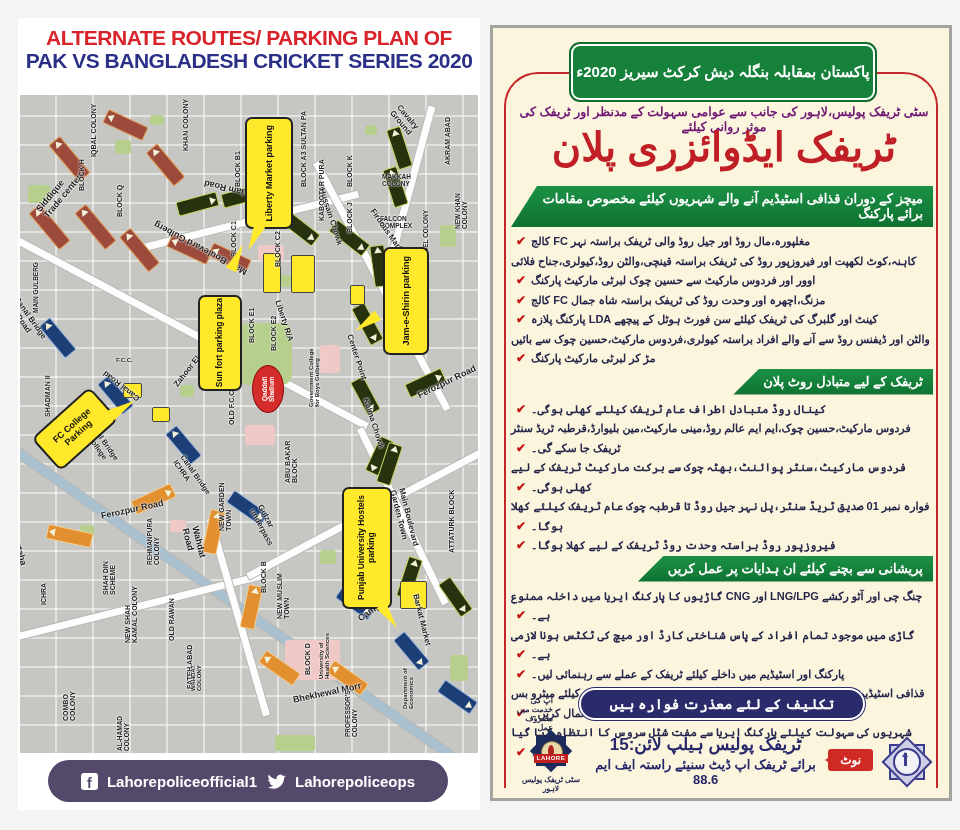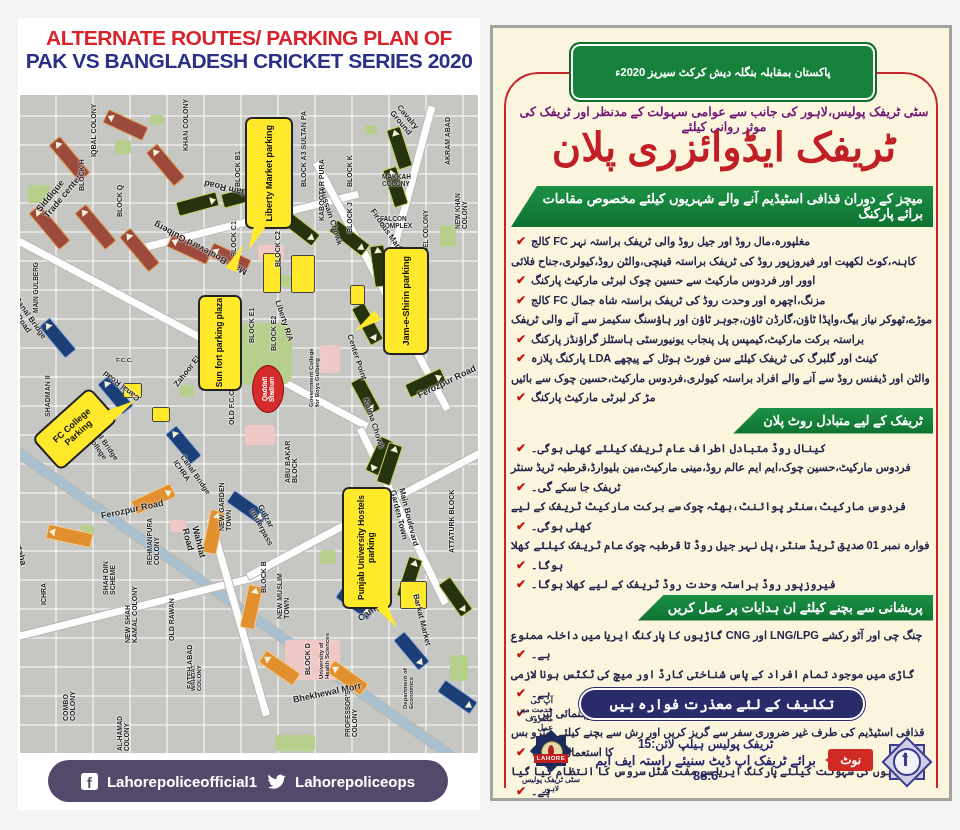--- a/index.html
+++ b/index.html
@@ -48,21 +48,21 @@
           font-weight:900;font-size:14px;display:flex;align-items:flex-end;justify-content:center;line-height:1;}
   .tw-svg{width:20px;height:20px;}
   
   #right-panel{position:absolute;left:490px;top:25px;width:462px;height:776px;background:#fbf5de;
                border:3px solid #a3a3a0;box-sizing:border-box;}
   #inner-frame{position:absolute;left:11px;right:11px;top:44px;bottom:10px;
                border:2px solid #c3272b;border-bottom:none;border-radius:34px 34px 0 0;pointer-events:none;}
   #green-header{position:absolute;left:78px;top:16px;width:300px;height:52px;background:#16813a;
                 border:2px solid #ffffff;box-shadow:0 0 0 2px #0f6b2f;border-radius:9px;z-index:3;
                 display:flex;align-items:center;justify-content:center;color:#fff;
-                font-size:11px;font-weight:800;direction:rtl;text-align:right;}
+                font-size:15px;font-weight:800;direction:rtl;text-align:right;}
   #subtitle{position:absolute;left:20px;top:76px;width:422px;text-align:center;direction:rtl;
             color:#701a75;font-size:12.5px;font-weight:700;}
   #main-title{position:absolute;left:20px;top:96px;width:422px;text-align:center;direction:rtl;
               color:#c01f25;font-size:40px;font-weight:900;}
   #sections{position:absolute;left:18px;right:16px;top:158px;direction:rtl;}
   .banner{width:fit-content;max-width:420px;margin:0 0 5px auto;direction:rtl;
           background:linear-gradient(180deg,#1b9146,#0f7231);color:#fff;font-size:13px;font-weight:800;
           padding:5px 10px 6px 30px;clip-path:polygon(26px 0,100% 0,100% 100%,0 100%);}
   .citem{direction:rtl;text-align:left;font-size:11px;color:#26264b;line-height:19.5px;font-weight:600;}
   .chk{color:#c41111;font-size:12px;font-weight:900;padding:0 5px;}
@@ -80,21 +80,21 @@
   .star-sq{position:absolute;left:8px;top:8px;width:30px;height:30px;background:#1c2a5c;}
   .star-sq.r45{transform:rotate(45deg);}
   .star-circ{position:absolute;left:13px;top:13px;width:20px;height:20px;border-radius:50%;
              background:#e8d9a8;border:1px solid #8c7b4a;}
   .star-dot{position:absolute;left:20px;top:17px;width:6px;height:12px;border-radius:50%;background:#b02020;}
   .ribbon{position:absolute;left:6px;top:26px;width:34px;height:9px;background:#c21f1f;color:#fff;
           font-size:6px;font-weight:800;line-height:9px;text-align:center;letter-spacing:.5px;}
   #badge-left-caption{font-size:7.5px;color:#1d1d4f;direction:rtl;font-weight:700;margin-top:1px;}
   
   #helpline{flex:1;text-align:center;direction:rtl;color:#26266a;}
-  #helpline-1{font-size:12px;font-weight:800;}
+  #helpline-1{font-size:17px;font-weight:800;}
   #helpline-2{font-size:13px;font-weight:700;margin-top:2px;}
   
   #note-tag{position:relative;background:#d02a25;color:#fff;font-size:12px;font-weight:800;
             padding:4px 12px;border-radius:3px;direction:rtl;margin:0 6px;}
   #note-tag:before{content:"";position:absolute;left:-9px;top:50%;transform:translateY(-50%);
             border:6px solid transparent;border-right:9px solid #d02a25;}
   
   #emblem-right{position:relative;width:52px;height:52px;}
   .em-sq{position:absolute;left:10px;top:10px;width:32px;height:32px;background:#cfcfe8;border:2px solid #3c3c8c;}
   .em-sq.r45{transform:rotate(45deg);}
@@ -391,21 +391,20 @@
     <span>پاکستان بمقابلہ بنگلہ دیش کرکٹ سیریز 2020ء</span>
   </div>
   <div id="subtitle">سٹی ٹریفک پولیس،لاہور کی جانب سے عوامی سہولت کے مدنظر اور ٹریفک کی موثر روانی کیلئے</div>
   <div id="main-title">ٹریفک ایڈوائزری پلان</div>
 
   <div id="sections">
       <div class="banner">میچز کے دوران قذافی اسٹیڈیم آنے والے شہریوں کیلئے مخصوص مقامات برائے پارکنگ</div>
       <div class="citem"><span>مغلپورہ،مال روڈ اور جیل روڈ والی ٹریفک براستہ نہر FC کالج</span><span class="chk">✔</span></div>
       <div class="citem"><span>کاہنہ،کوٹ لکھپت اور فیروزپور روڈ کی ٹریفک براستہ قینچی،والٹن روڈ،کیولری،جناح فلائی اوور اور فردوس مارکیٹ سے حسین چوک لبرٹی مارکیٹ پارکنگ</span><span class="chk">✔</span></div>
       <div class="citem"><span>مزنگ،اچھرہ اور وحدت روڈ کی ٹریفک براستہ شاہ جمال FC کالج</span><span class="chk">✔</span></div>
-      <div class="citem"><span>موڑے،ٹھوکر نیاز بیگ،واپڈا ٹاؤن،گارڈن ٹاؤن،جوہر ٹاؤن اور ہاؤسنگ سکیمز سے آنے والی ٹریفک براستہ برکت مارکیٹ،کیمپس پل پنجاب یونیورسٹی ہاسٹلز گراؤنڈز پارکنگ</span><span class="chk">✔</span></div>
       <div class="citem"><span>کینٹ اور گلبرگ کی ٹریفک کیلئے سن فورٹ ہوٹل کے پیچھے LDA پارکنگ پلازہ</span><span class="chk">✔</span></div>
       <div class="citem"><span>والٹن اور ڈیفنس روڈ سے آنے والے افراد براستہ کیولری،فردوس مارکیٹ،حسین چوک سے بائیں مڑ کر لبرٹی مارکیٹ پارکنگ</span><span class="chk">✔</span></div>
       <div class="banner">ٹریفک کے لیے متبادل روٹ پلان</div>
       <div class="citem"><span>کینال روڈ متبادل اطراف عام ٹریفک کیلئے کھلی ہوگی۔</span><span class="chk">✔</span></div>
       <div class="citem"><span>فردوس مارکیٹ،حسین چوک،ایم ایم عالم روڈ،مینی مارکیٹ،مین بلیوارڈ،قرطبہ ٹریڈ سنٹر ٹریفک جا سکے گی۔</span><span class="chk">✔</span></div>
       <div class="citem"><span>فردوس مارکیٹ،سنٹر پوائنٹ،بھٹہ چوک سے برکت مارکیٹ ٹریفک کے لیے کھلی ہوگی۔</span><span class="chk">✔</span></div>
       <div class="citem"><span>فوارہ نمبر 01 صدیق ٹریڈ سنٹر،پل نہر جیل روڈ تا قرطبہ چوک عام ٹریفک کیلئے کھلا ہوگا۔</span><span class="chk">✔</span></div>
       <div class="citem"><span>فیروزپور روڈ براستہ وحدت روڈ ٹریفک کے لیے کھلا ہوگا۔</span><span class="chk">✔</span></div>
       <div class="banner">پریشانی سے بچنے کیلئے ان ہدایات پر عمل کریں</div>
       <div class="citem"><span>چنگ چی اور آٹو رکشے LNG/LPG اور CNG گاڑیوں کا پارکنگ ایریا میں داخلہ ممنوع ہے۔</span><span class="chk">✔</span></div>

